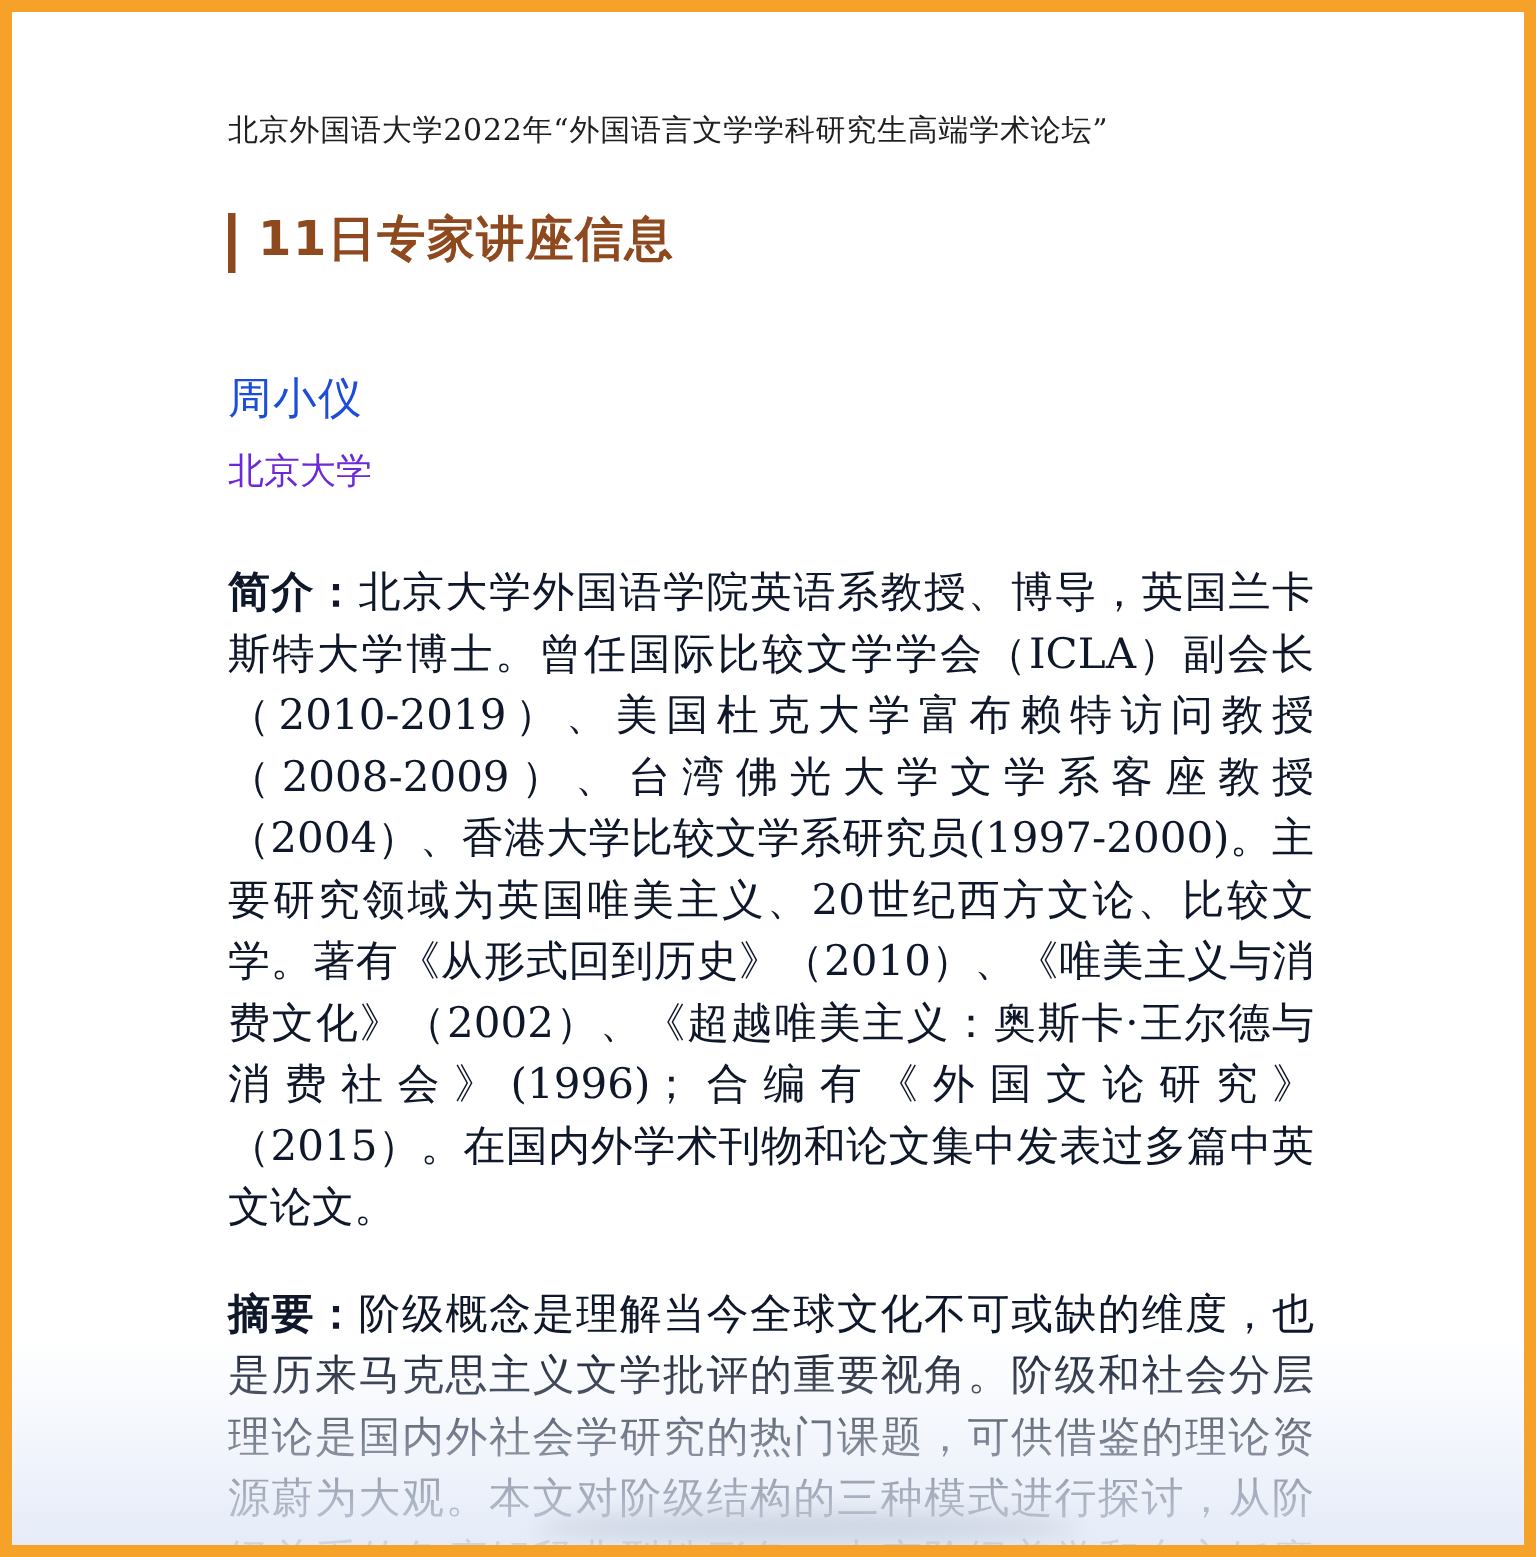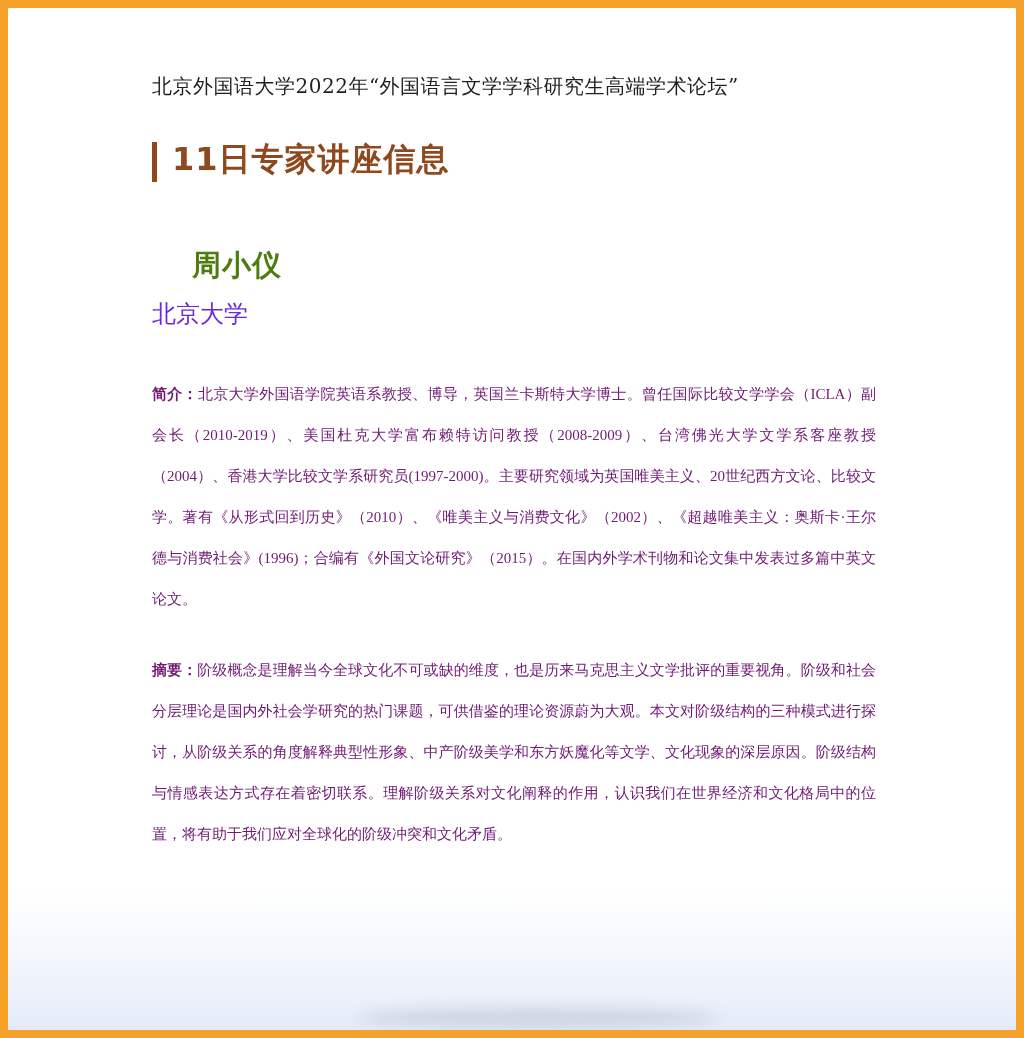--- a/index.html
+++ b/index.html
@@ -48,40 +48,38 @@
     display: inline-block;
     width: 5px;
     height: 40px;
     background: #8E4A1E;
     margin-right: 15px;
     flex: 0 0 auto;
   }
   .speaker-name {
     margin-top: 64px;
     font-family: "DejaVu Sans", "Liberation Sans", sans-serif;
-    font-weight: bold;
+    font-weight: normal;
     font-size: 29px;
-    color: #4d7c0f;
+    color: #1d4ed8;
     letter-spacing: 1px;
-    margin-left: 40px;
   }
   .speaker-affiliation {
     margin-top: 12px;
     font-family: "DejaVu Sans", "Liberation Sans", sans-serif;
     font-size: 24px;
     color: #6d28d9;
   }
   .body-para {
     margin-top: 44px;
-    font-size: 15px;
+    font-size: 28px;
     line-height: 41px;
-    color: #701a75;
+    color: #0f172a;
     text-align: justify;
     text-justify: inter-character;
-    font-family: Liberation Serif, serif;
   }
   .body-para .para-label {
     font-weight: bold;
   }
   .topic-title {
     margin-top: 22px;
     font-family: "DejaVu Sans", "Liberation Sans", sans-serif;
     font-weight: bold;
     font-size: 24px;
     color: #8E4A1E;

